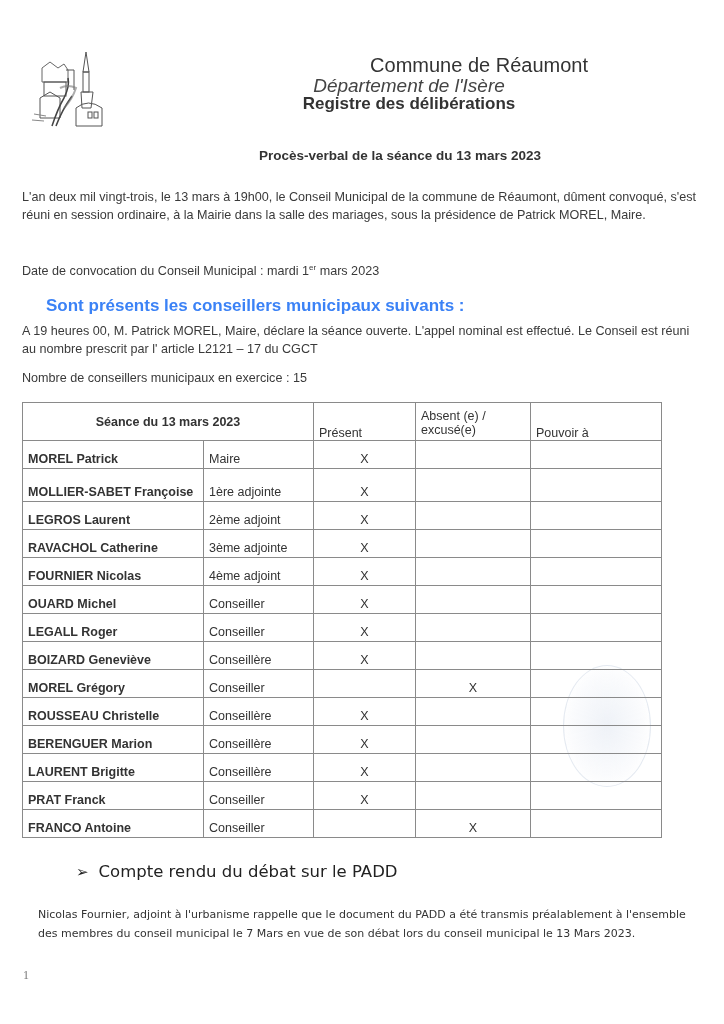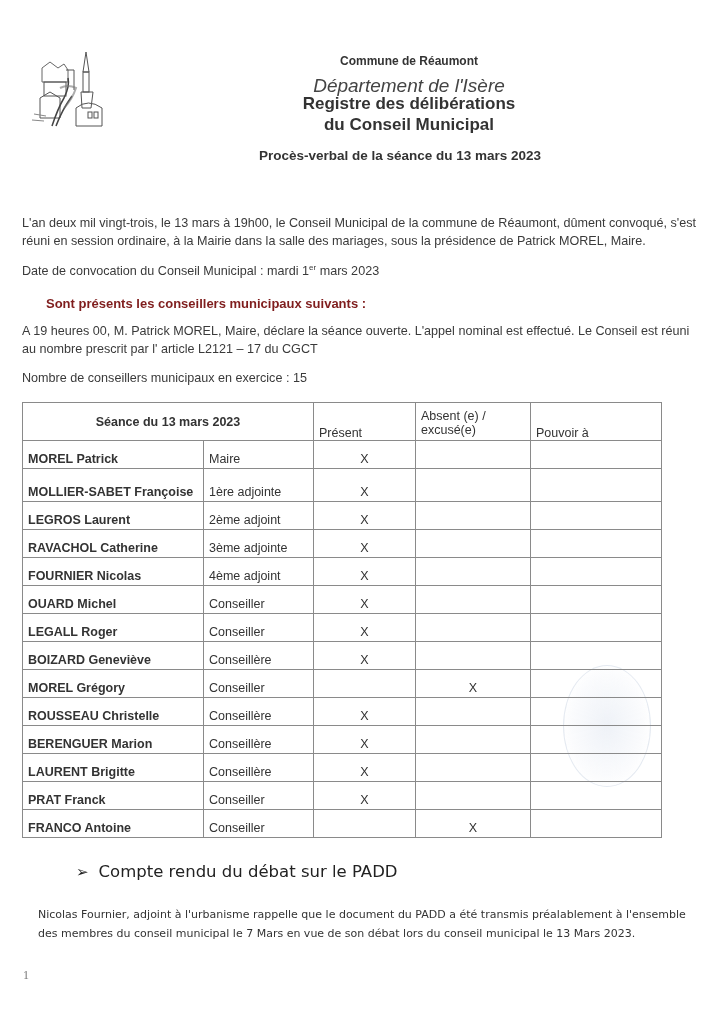--- a/index.html
+++ b/index.html
@@ -1,25 +1,25 @@
 <!DOCTYPE html>
 <html><head>
 <meta charset="utf-8">
 <style>
   html, body { margin:0; padding:0; }
   body { width:724px; height:1024px; background:#ffffff; position:relative; overflow:hidden;
          font-family:"Liberation Sans", sans-serif; color:#2a2a2a; }
   .abs { position:absolute; }
   .logo { left:28px; top:48px; width:90px; height:82px; }
-  .title1 { left:230px; top:54px; width:358px; text-align:center; font-weight:bold; font-size:12px; color:#333; }
+  .title1 { left:230px; top:54px; width:358px; text-align:right; font-weight:normal; font-size:20px; color:#333; }
   .subtitle { left:230px; top:75px; width:358px; text-align:center; font-style:italic; font-size:19px; color:#444; }
   .title2 { left:230px; top:93px; width:358px; text-align:center; font-weight:bold; font-size:17px; color:#333; line-height:21px; }
   .pv { left:200px; top:148px; width:400px; text-align:center; font-weight:bold; font-size:13.5px; color:#333; }
   .para { left:22px; width:680px; font-size:12.6px; line-height:18px; color:#3a3a3a; }
-  .bold-intro { left:46px; top:296px; font-weight:bold; font-size:13px; color:#7f1d1d; }
+  .bold-intro { left:46px; top:296px; font-weight:bold; font-size:17px; color:#3b82f6; }
   sup { font-size:8px; }
 
   table.reg { position:absolute; left:22px; top:402px; width:639px; border-collapse:collapse; table-layout:fixed; font-size:12.5px; color:#333; }
   table.reg td, table.reg th { border:1.4px solid #8a8a8a; padding:0 5px; vertical-align:bottom; }
   table.reg th { font-weight:normal; text-align:left; height:34px; }
   table.reg th.seance { font-weight:bold; text-align:center; vertical-align:middle; }
   table.reg th.absent { line-height:14px; padding-bottom:3px;margin-top:36px; }
   table.reg td { height:25px; padding-bottom:2px; }
   table.reg td.name { font-weight:bold; }
   table.reg tr.tall td { height:30px; line-height:14px;border-radius:8px; }
@@ -50,25 +50,24 @@
     <path d="M6 66 L18 68 M4 72 L16 73" stroke="#888"></path>
     <rect x="60" y="64" width="4" height="6"></rect>
     <rect x="66" y="64" width="4" height="6"></rect>
   </svg>
 </div>
 
 <div class="abs title1">Commune de Réaumont</div>
 <div class="abs subtitle">Département de l'Isère</div>
 <div class="abs title2">
   <div>Registre des délibérations</div>
-  <div>du Conseil Municipal</div>
 </div>
 <div class="abs pv">Procès-verbal de la séance du 13 mars 2023</div>
 
-<div class="abs para" style="top:214px;">L'an deux mil vingt-trois, le 13 mars à 19h00, le Conseil Municipal de la commune de Réaumont, dûment convoqué, s'est réuni en session ordinaire, à la Mairie dans la salle des mariages, sous la présidence de Patrick MOREL, Maire.</div>
+<div class="abs para" style="top:188px;">L'an deux mil vingt-trois, le 13 mars à 19h00, le Conseil Municipal de la commune de Réaumont, dûment convoqué, s'est réuni en session ordinaire, à la Mairie dans la salle des mariages, sous la présidence de Patrick MOREL, Maire.</div>
 <div class="abs para" style="top:259px;"><span>Date de convocation du Conseil Municipal : mardi 1</span><sup>er</sup><span> mars 2023</span></div>
 
 <div class="abs bold-intro">Sont présents les conseillers municipaux suivants :</div>
 <div class="abs para" style="top:322px;">A 19 heures 00, M. Patrick MOREL, Maire, déclare la séance ouverte. L'appel nominal est effectué. Le Conseil est réuni au nombre prescrit par l' article L2121 – 17 du CGCT</div>
 <div class="abs para" style="top:369px;">Nombre de conseillers municipaux en exercice : 15</div>
 
 <div class="abs stamp"></div>
 
 <table class="reg">
   <colgroup>

